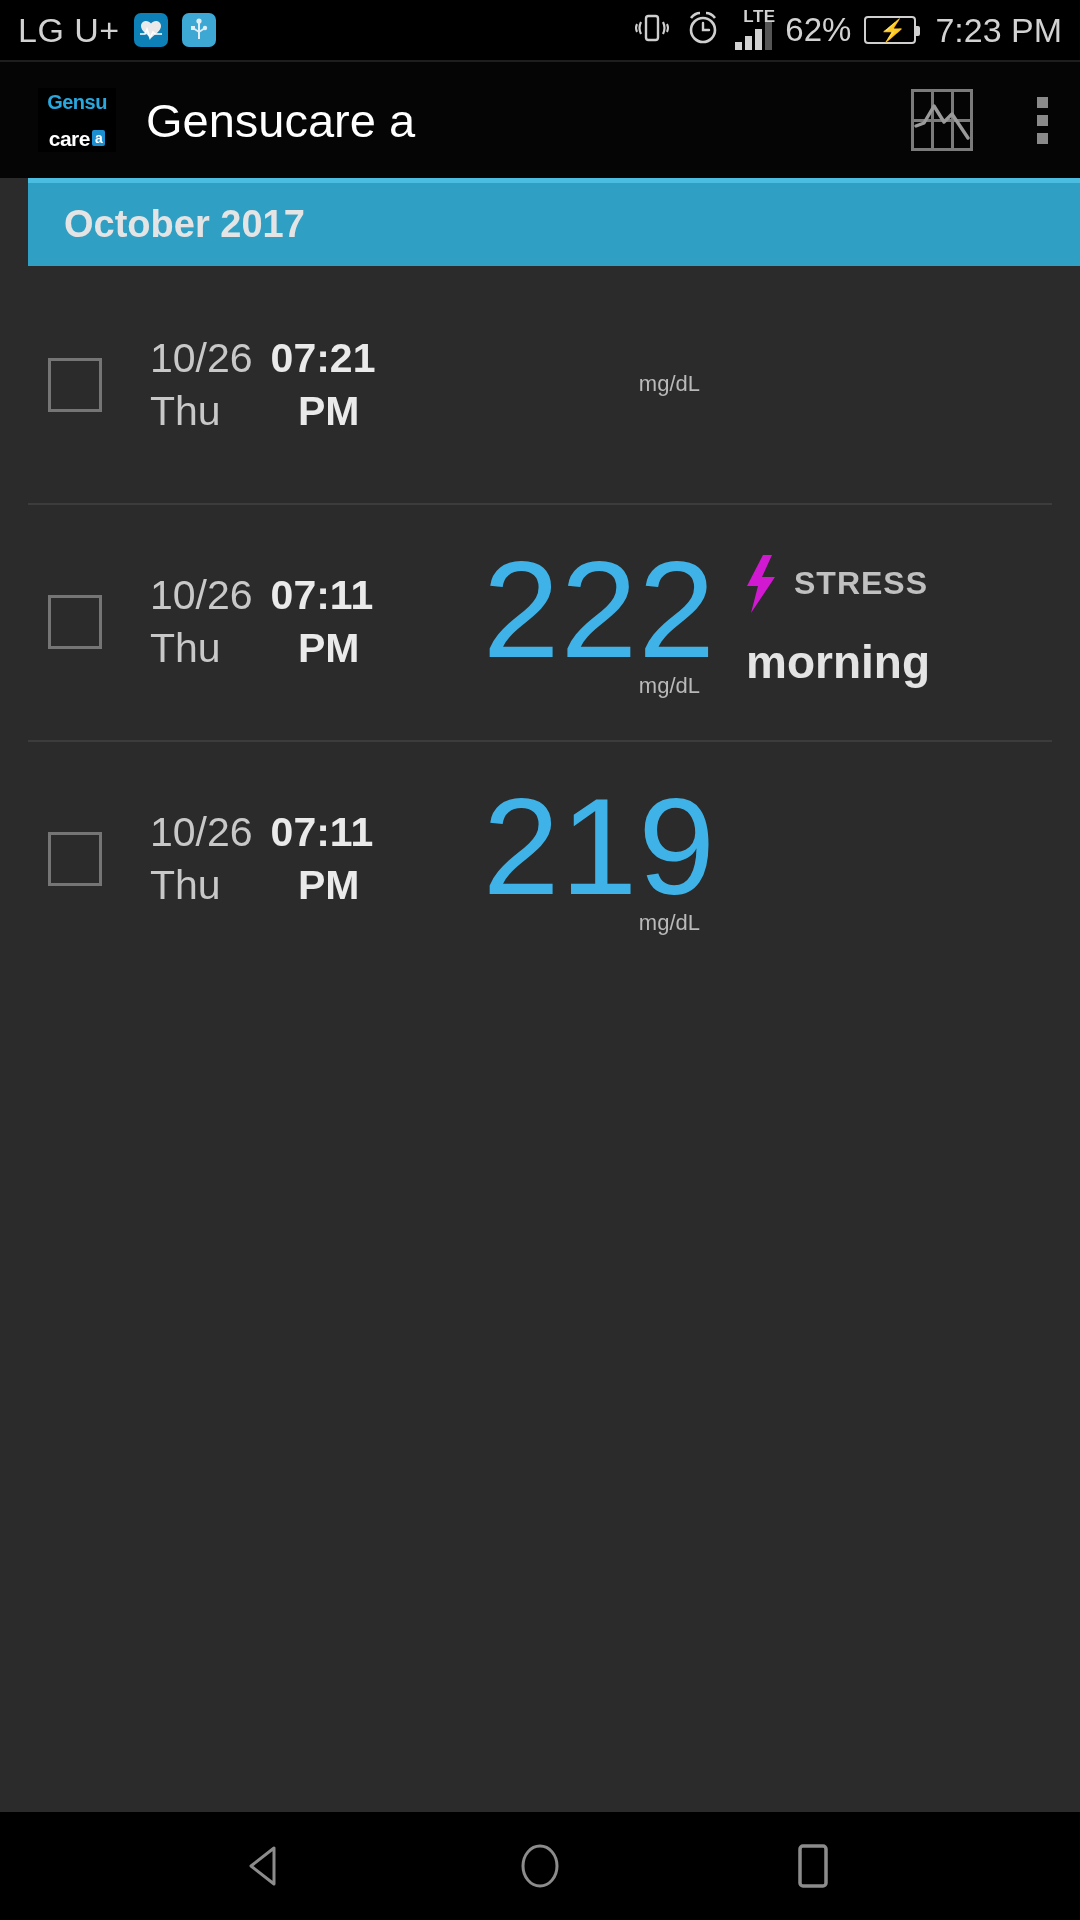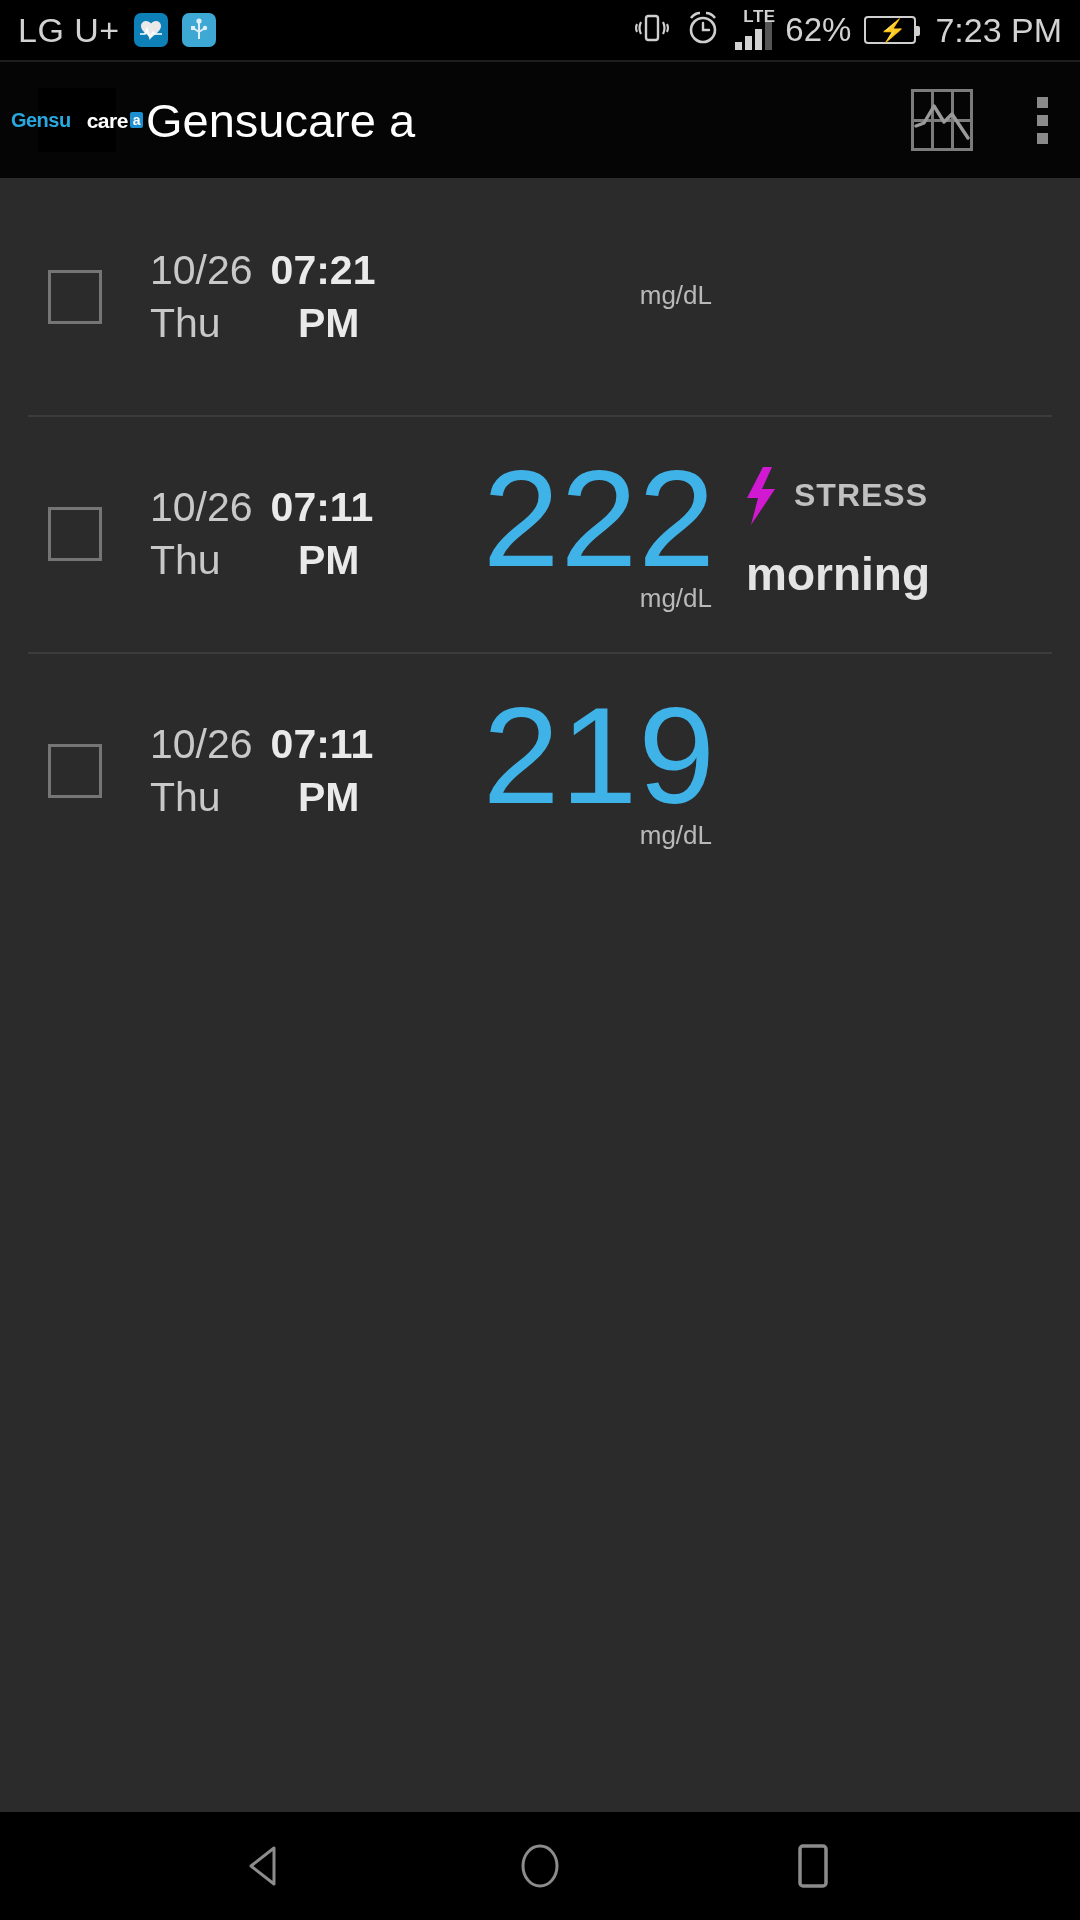--- a/index.html
+++ b/index.html
@@ -127,20 +127,21 @@
     background: #050505;
     display: flex;
     align-items: center;
     padding: 0 22px 0 38px;
     border-top: 2px solid #1e1e1e;
   }
   .logo {
     width: 78px; height: 64px;
     background: #000;
     display: flex;
+    flex-direction: column;
     align-items: center;
     justify-content: center;
     flex: 0 0 78px;
     line-height: 1;
     gap: 16px;
   }
   .logo .l1 {
     color: #29a7df;
     font-size: 20px;
     font-weight: bold;
@@ -289,23 +290,23 @@
   }
   .val-num {
     color: #3fb3e8;
     font-size: 138px;
     font-weight: 300;
     line-height: 0.95;
     letter-spacing: 1px;
   }
   .val-unit {
     color: #b9b9b9;
-    font-size: 26px;
+    font-size: 22px;
     margin-top: -2px;
-    margin-right: 4px;
+    margin-right: 16px;
   }
   .tag-cell {
     flex: 1;
     display: flex;
     flex-direction: column;
     justify-content: center;
     padding-left: 26px;
     gap: 22px;
   }
   .tag-top {
@@ -435,20 +436,26 @@
 
     <div class="overflow">
       <i></i>
         <i></i>
         <i></i>
     </div>
   </div>
 
   <div class="list-area">
 
+    <div class="month-row">
+      <div class="month-gutter"></div>
+      <div class="month-header">
+        <span>October 2017</span>
+      </div>
+    </div>
 
     <div class="reading">
       <div class="cb-cell">
         <div class="checkbox"></div>
       </div>
       <div class="dt-cell">
         <div class="dt-line">
           <span class="dt-date">10/26</span>
           <span class="dt-time">07:21</span>
         </div>

